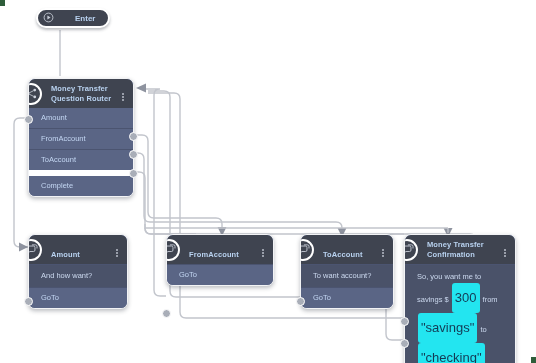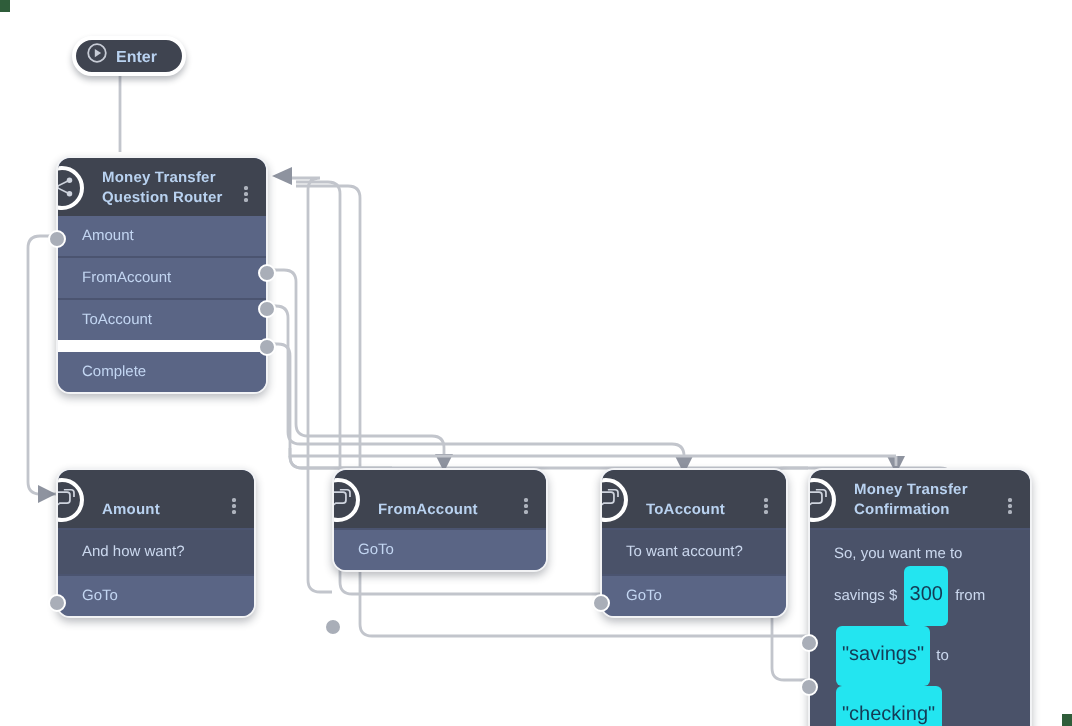--- a/index.html
+++ b/index.html
@@ -133,21 +133,21 @@
     padding: 6px 8px 6px 12px;
   }
   .row.msg.tall { line-height: 11.5px; }
 
   .chip {
     display: inline-block;
     background: #23e5f0;
     color: #143b55;
     border-radius: 3px;
     padding: 10px 3px;
-    font-size: 10px;
+    font-size: 13px;
     line-height: 10px;
     margin: 0 1px;
     white-space: nowrap;
   }
 
   
   .port {
     position: absolute;
     width: 9px;
     height: 9px;
@@ -157,30 +157,31 @@
     box-sizing: border-box;
     z-index: 5;
   }
   .port.left  { left: -5px; }
   .port.right { right: -5px; }
 
   
   #enter-node {
     position: absolute;
     left: 36px;
-    top: 18px;
+    top: 8px;
     height: 20px;
     background: #3f4450;
     border-radius: 11px;
     border: 2px solid #ffffff;
     box-shadow: 0 2px 3px rgba(30,35,50,0.30);
     display: flex;
     align-items: center;
     padding: 0 13px 0 5px;
     box-sizing: border-box;
+    gap: 17px;
   }
   #enter-node .enter-label {
     font-size: 8px;
     font-weight: bold;
     color: #b9d2f0;
     margin-left: 4px;
   }
 </style>
 </head>
 <body>

